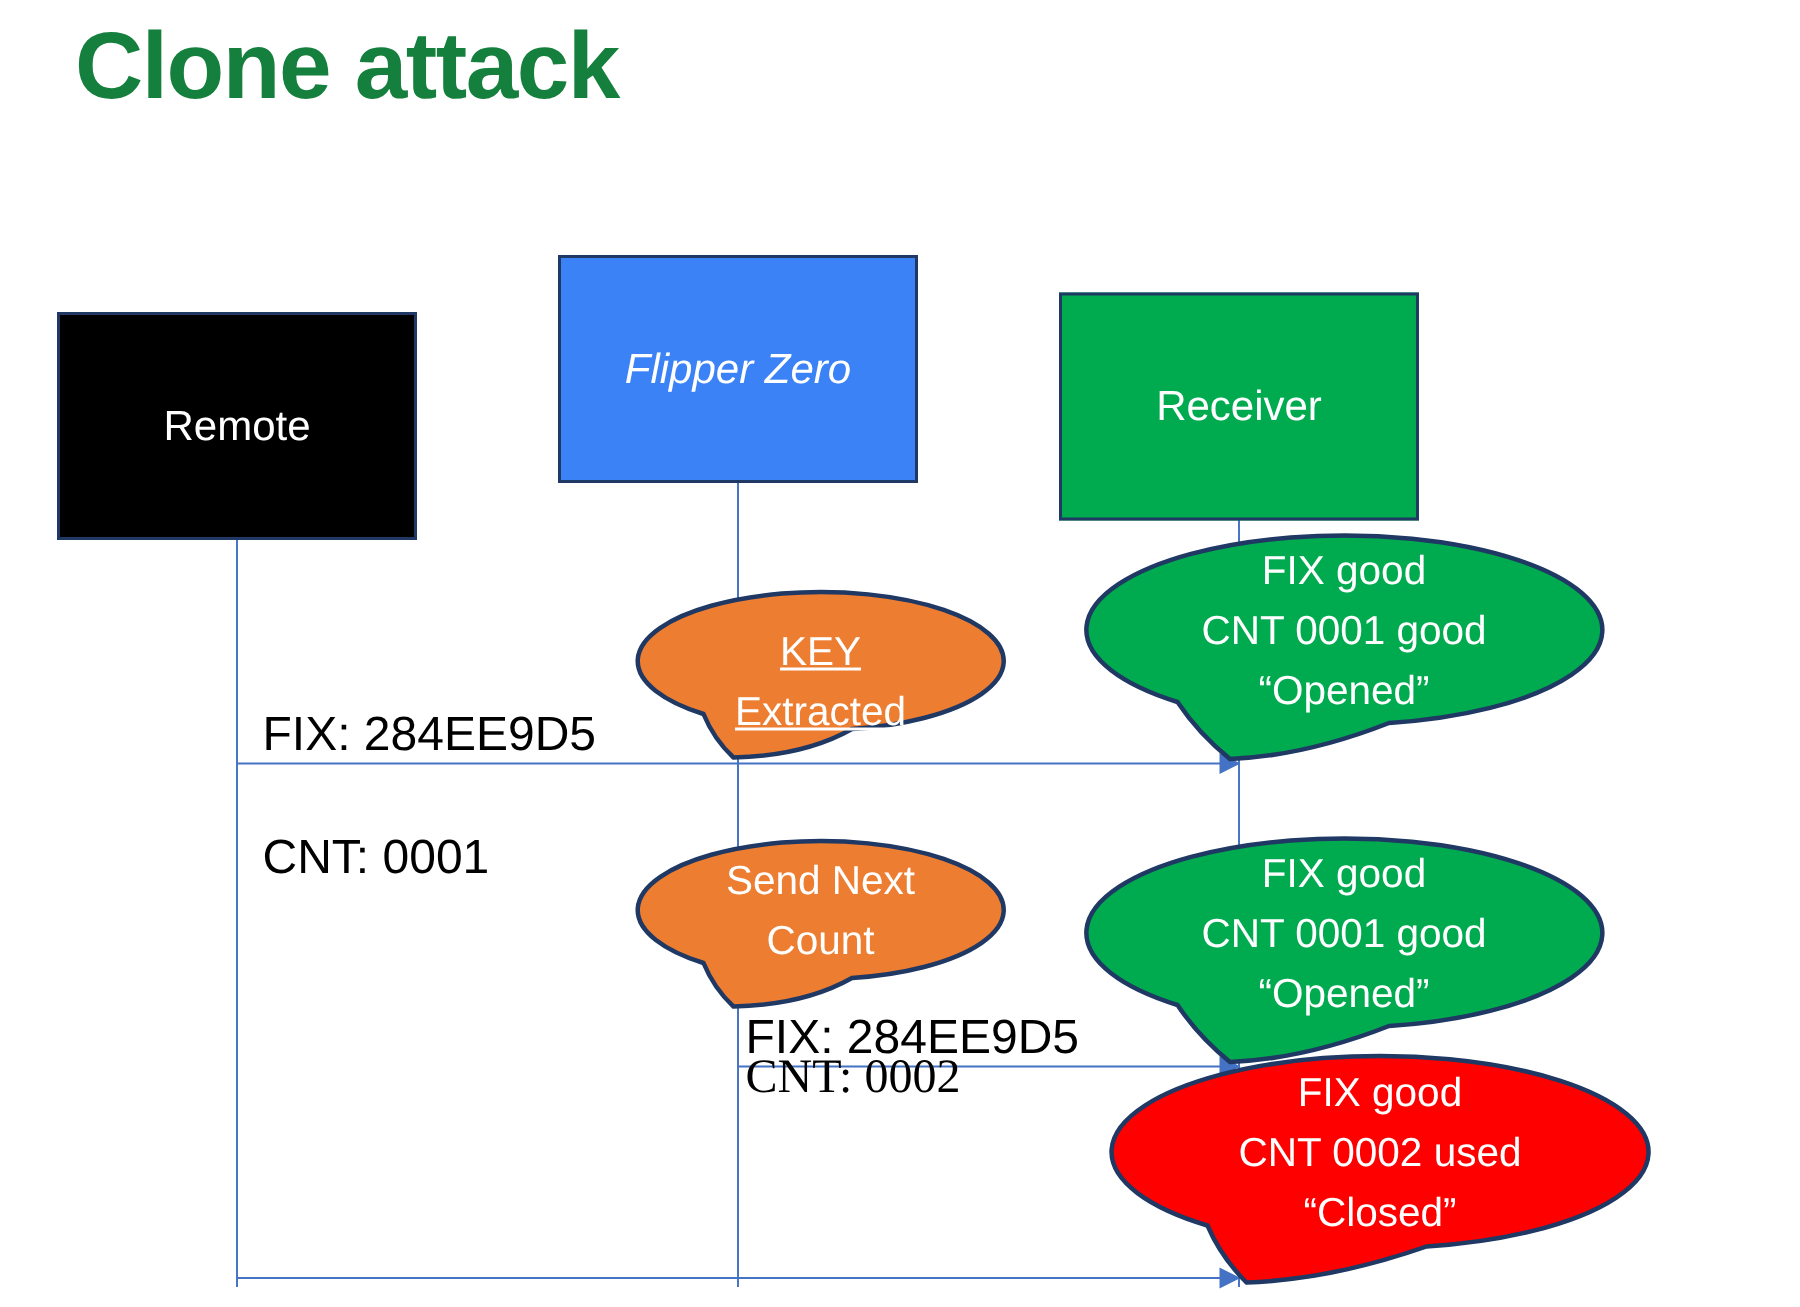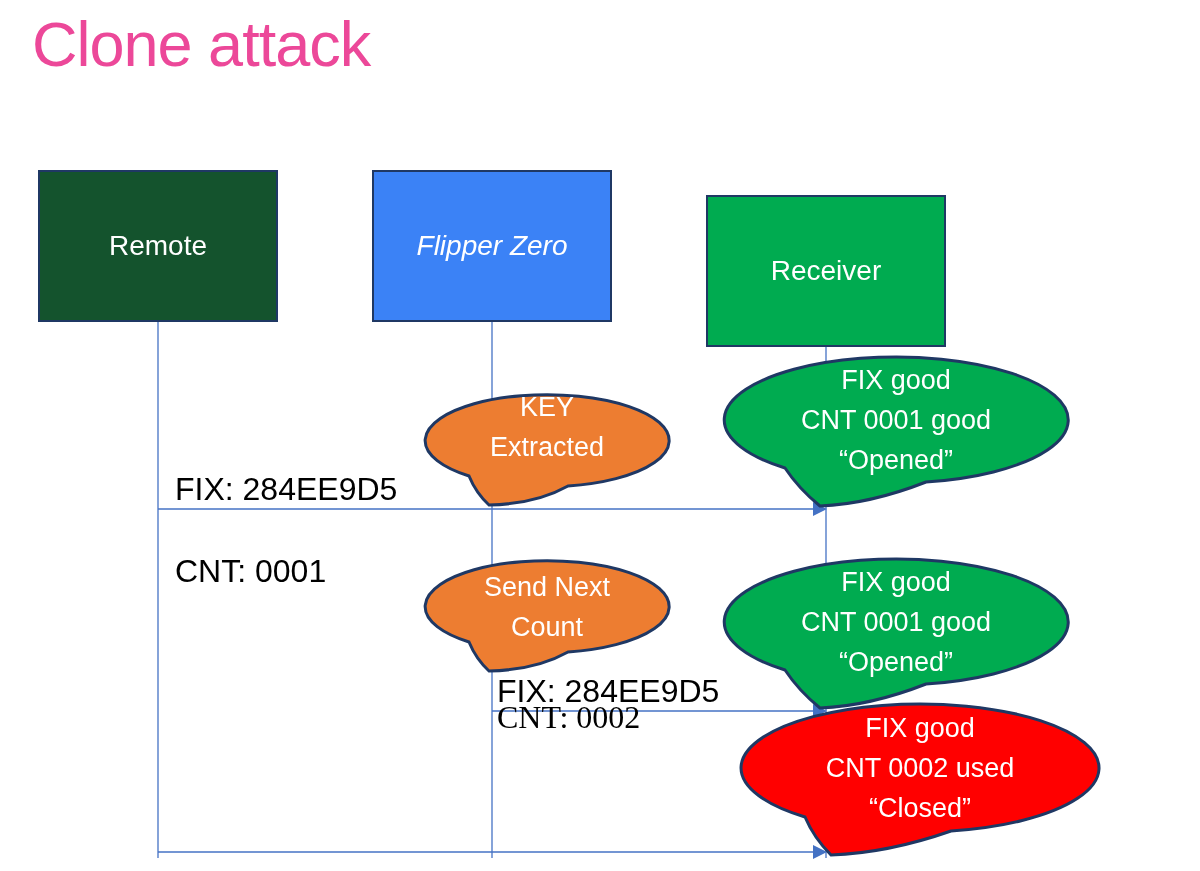--- a/index.html
+++ b/index.html
@@ -6,26 +6,26 @@
   .stage {
     position: relative;
     width: 1200px;
     height: 871px;
     background: #ffffff;
     overflow: hidden;
     font-family: "Liberation Sans", sans-serif;
   }
   .title {
     position: absolute;
-    left: 32px;
+    left: 50px;
     top: 8px;
     font-size: 63px;
-    font-weight: 400;
+    font-weight: 700;
     letter-spacing: -1px;
-    color: #ec4899;
+    color: #15803d;
     white-space: nowrap;
   }
   .overlay {
     position: absolute;
     left: 0; top: 0;
     width: 1200px;
     height: 871px;
   }
   .actor-box {
     position: absolute;
@@ -33,21 +33,21 @@
     width: 240px;
     height: 152px;
     border: 2px solid #1F3864;
     box-sizing: border-box;
     display: flex;
     align-items: center;
     justify-content: center;
     color: #ffffff;
     font-size: 28px;
   }
-  .box-remote   { left: 38px;  background: #14532d; }
+  .box-remote   { left: 38px;  background: #000000; margin-top: 38px; }
   .box-flipper  { left: 372px; background: #3b82f6; font-style: italic; }
   .box-receiver { left: 706px; background: #00AB50; margin-top: 25px; }
   .bubble-text {
     position: absolute;
     color: #ffffff;
     font-size: 27px;
     line-height: 40px;
     text-align: center;
   }
   .msg-label {
@@ -94,21 +94,21 @@
   <div class="actor-box box-remote">
     <span>Remote</span>
   </div>
   <div class="actor-box box-flipper">
     <span>Flipper Zero</span>
   </div>
   <div class="actor-box box-receiver">
     <span>Receiver</span>
   </div>
 
-  <div class="bubble-text" style="left:427px; top:387px; width:240px;">
+  <div class="bubble-text" style="left:427px; top:414px; width:240px;text-decoration:underline;">
     <div>KEY</div>
     <div>Extracted</div>
   </div>
 
   <div class="bubble-text" style="left:726px; top:360px; width:340px;">
     <div>FIX good</div>
     <div>CNT 0001 good</div>
     <div>“Opened”</div>
   </div>
 

